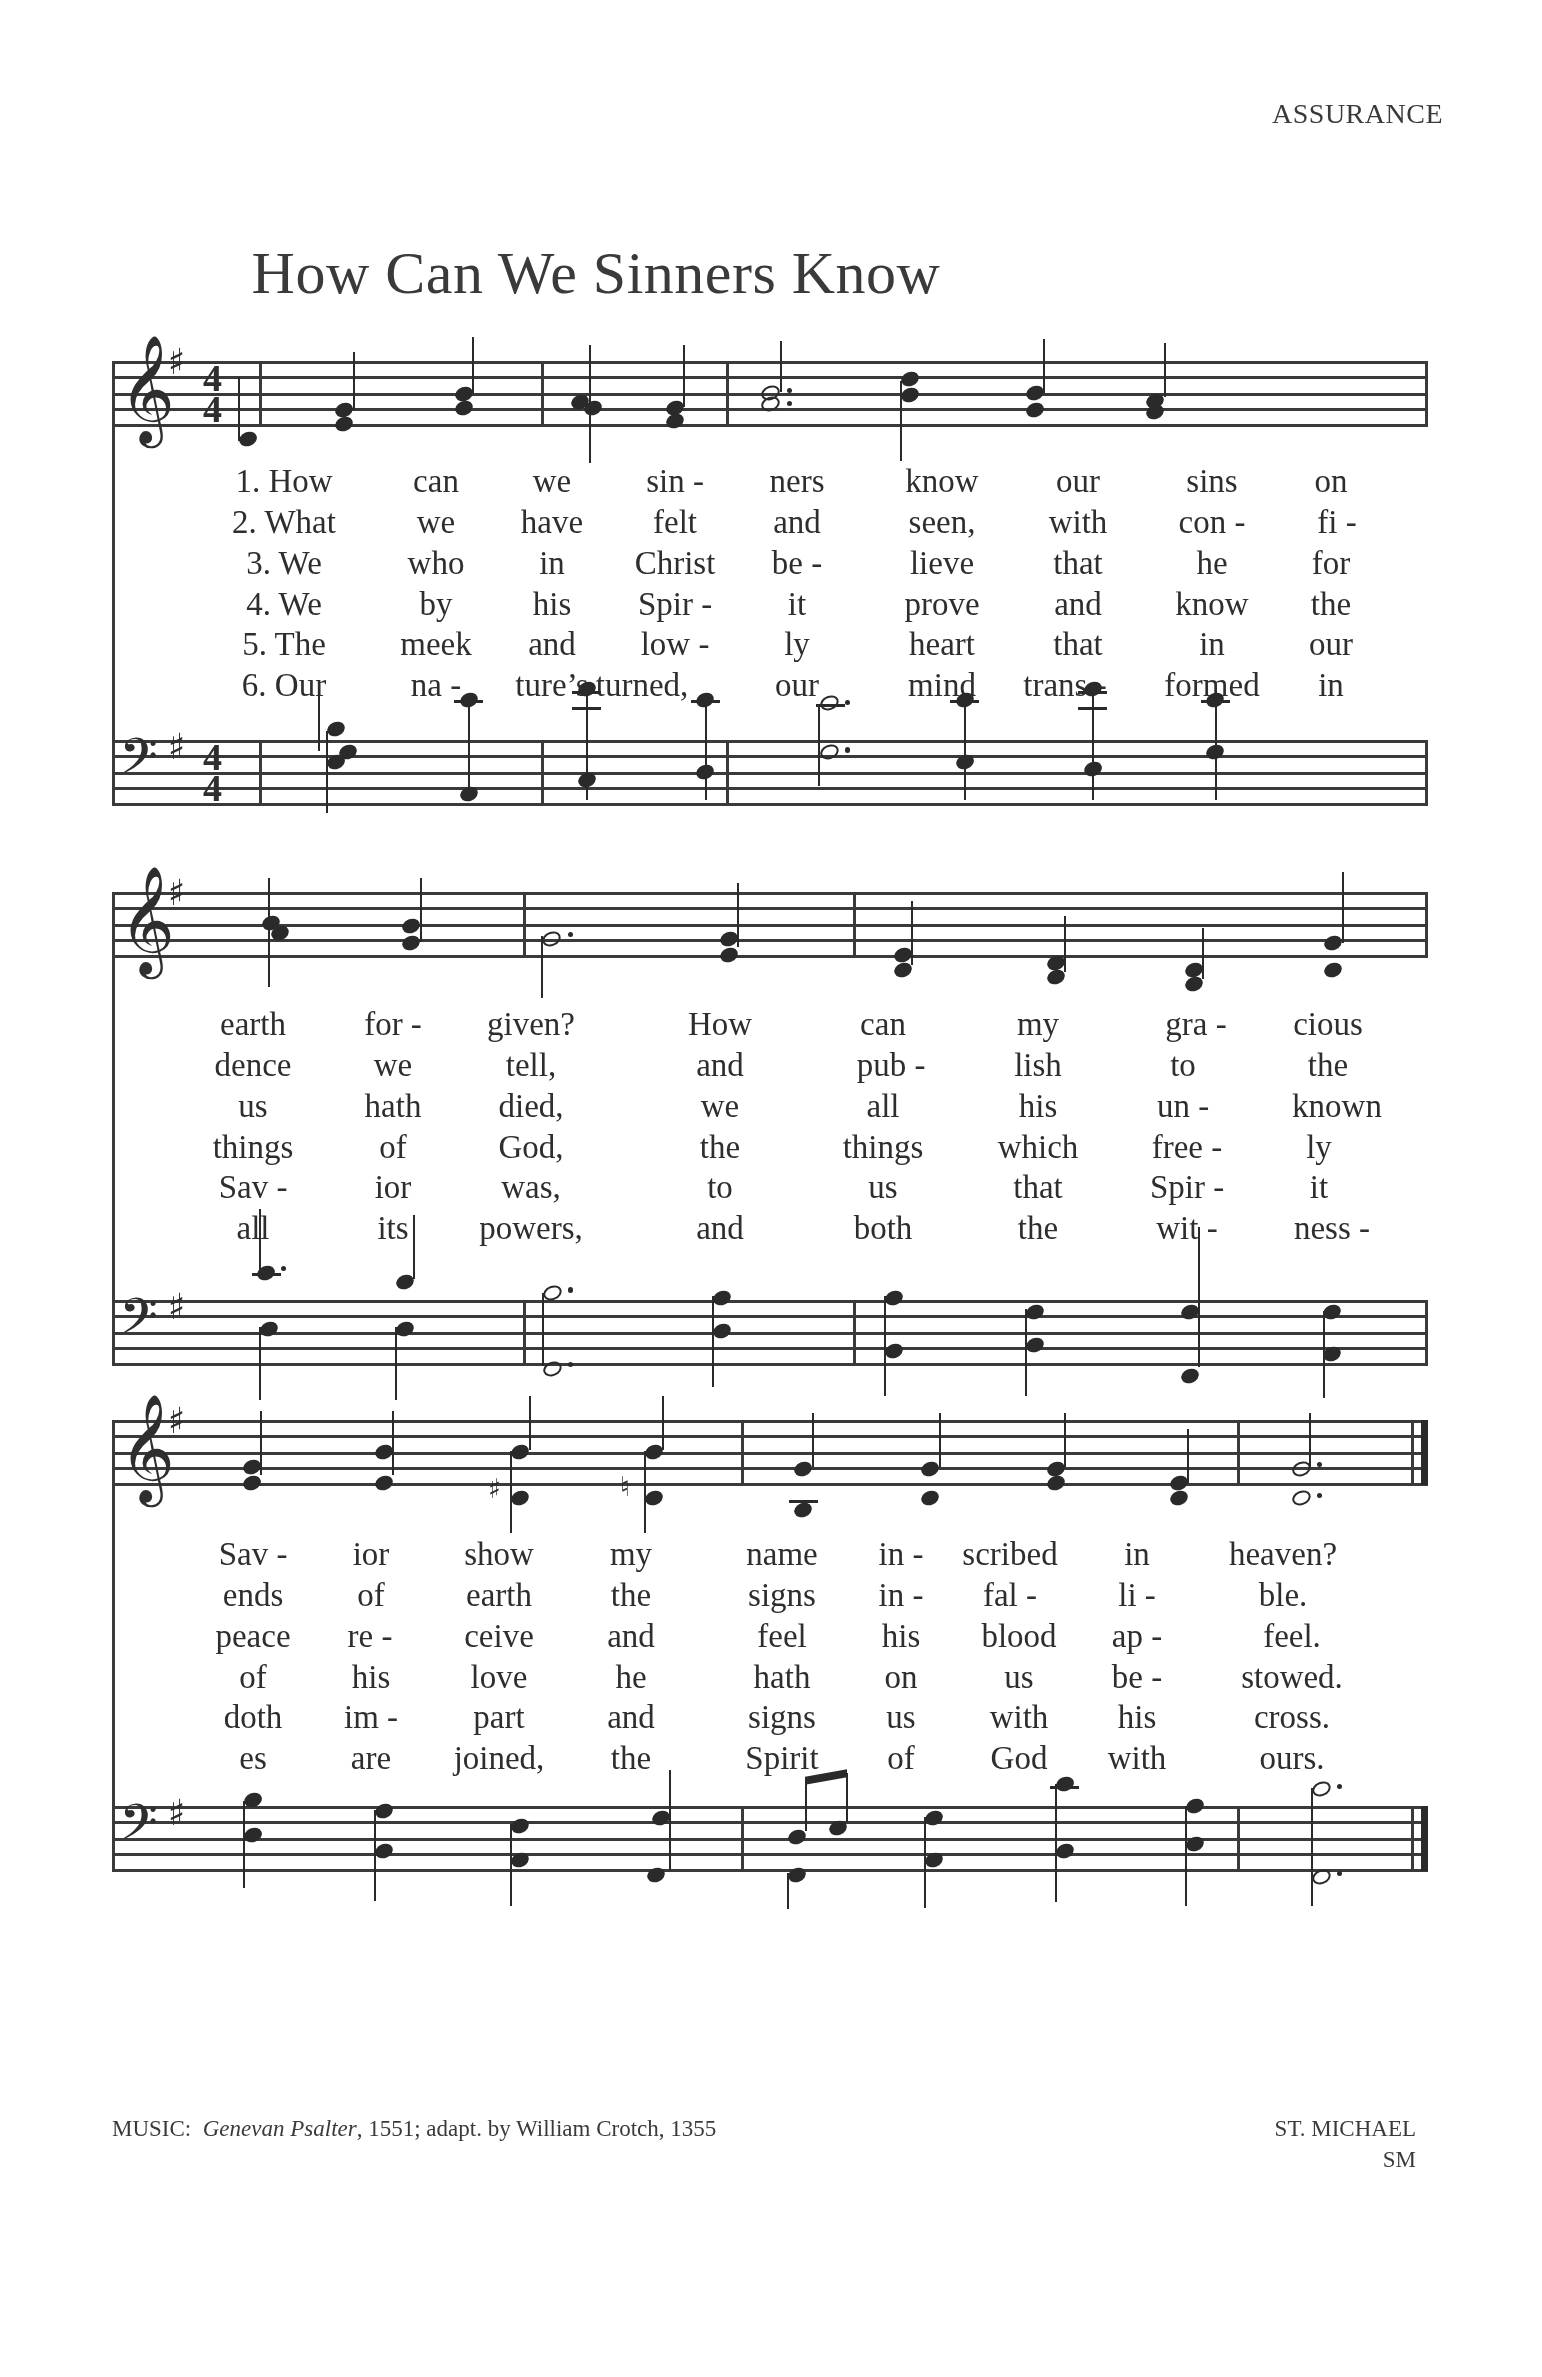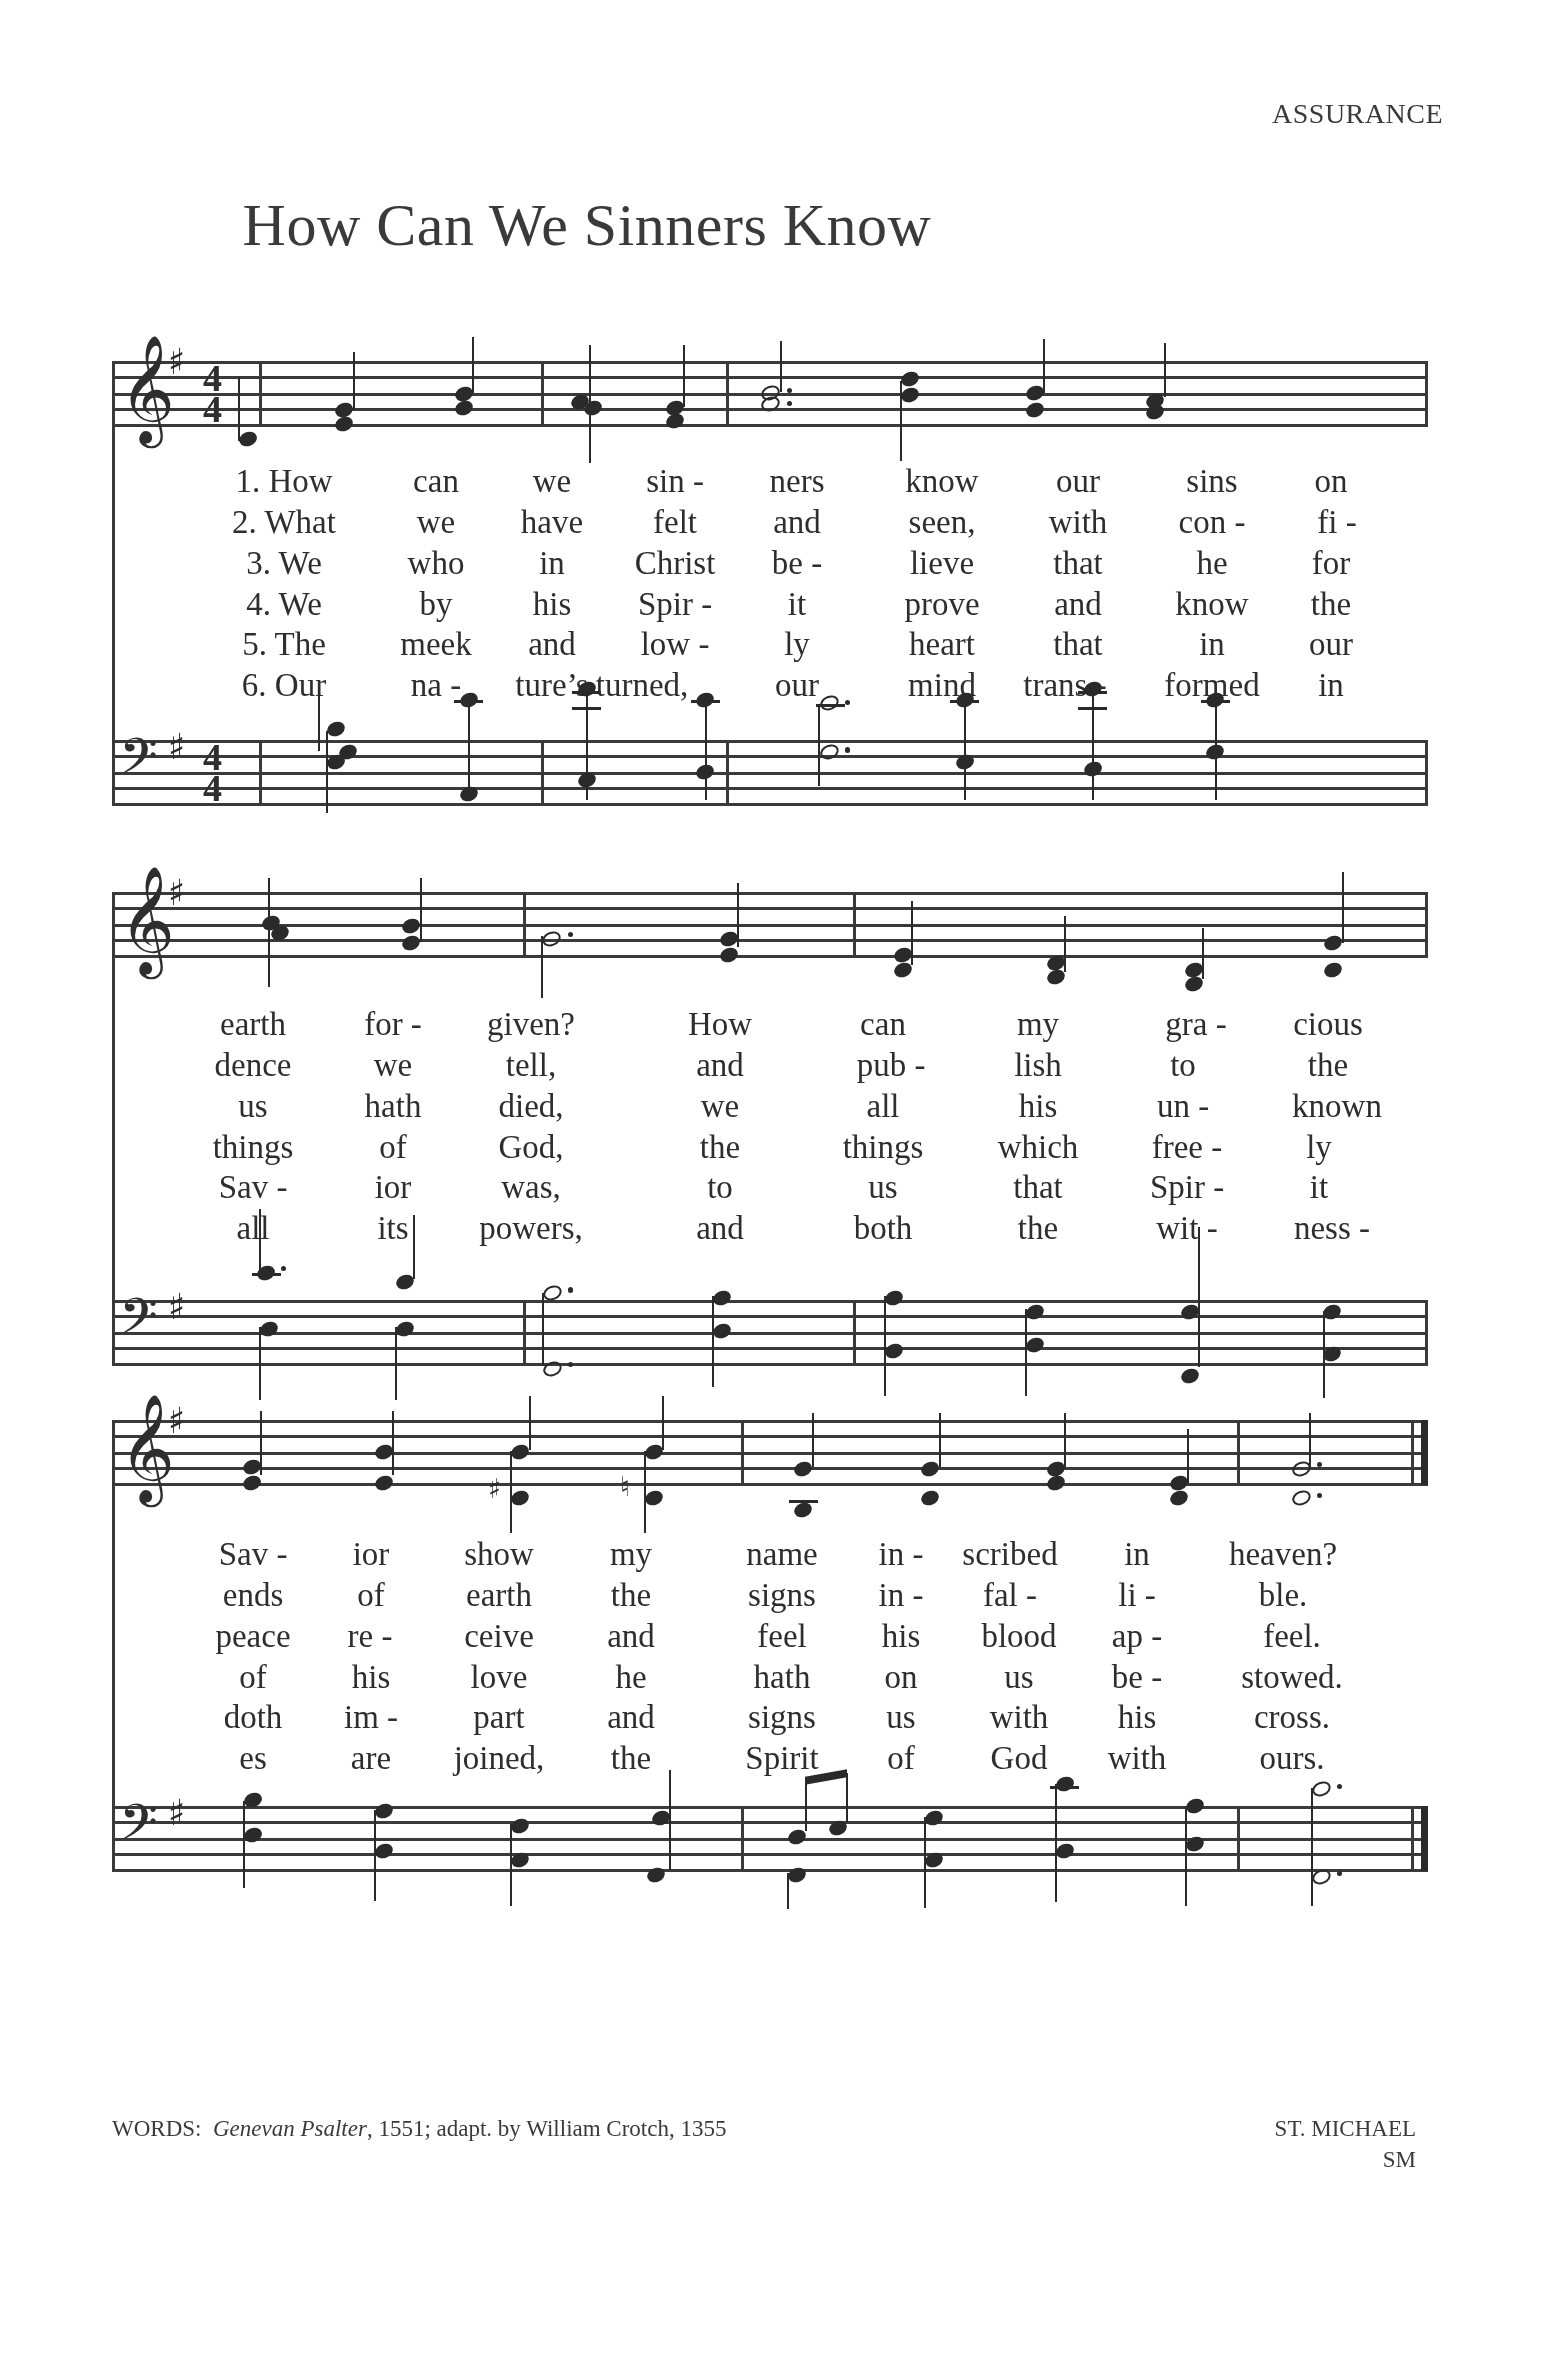--- a/index.html
+++ b/index.html
@@ -35,21 +35,21 @@
   .syl { position: absolute; white-space: nowrap; transform: translateX(-50%); }
   .footer { position: absolute; font-size: 23px; color: #3a3a3a; }
   .footer i { font-style: italic; }
   .credits-left { left: 112px; top: 2113px; line-height: 31px; }
   .credits-right { right: 127px; top: 2113px; line-height: 31px; text-align: right; }
 </style>
 </head>
 <body>
 
 <div class="topic">ASSURANCE</div>
-<div class="title" style="left:197px;width:780px;">How Can We Sinners Know</div>
+<div class="title" style="left:206px;width:780px;margin-top:48px;">How Can We Sinners Know</div>
 
 <div class="system" style="top:361px;height:446px;">
   <div class="bracket" style="left:0;top:0;height:445px;"></div>
 
   <div class="staff" style="top:0;">
     <div class="line"></div>
       <div class="line"></div>
       <div class="line"></div>
       <div class="line"></div>
       <div class="line"></div>
@@ -524,21 +524,21 @@
     <div class="note open" style="left:1200px;top:-23.6px;"></div>
       <div class="note open" style="left:1200px;top:64px;"></div>
       <div class="dot" style="left:1225px;top:-22px;"></div>
       <div class="dot" style="left:1225px;top:65px;"></div>
       <div class="stem" style="left:1199px;top:-18px;height:118px;"></div>
   </div>
 </div>
 
 <div class="footer credits-left">
   <div>
-    <span>WORDS:</span>&nbsp;
+    <span>MUSIC:</span>&nbsp;
     <i>Genevan Psalter</i><span>, 1551; adapt. by William Crotch, 1355</span>
   </div>
 </div>
 <div class="footer credits-right">
   <div>ST. MICHAEL</div>
   <div>SM</div>
 </div>
 
 
 </body></html>

